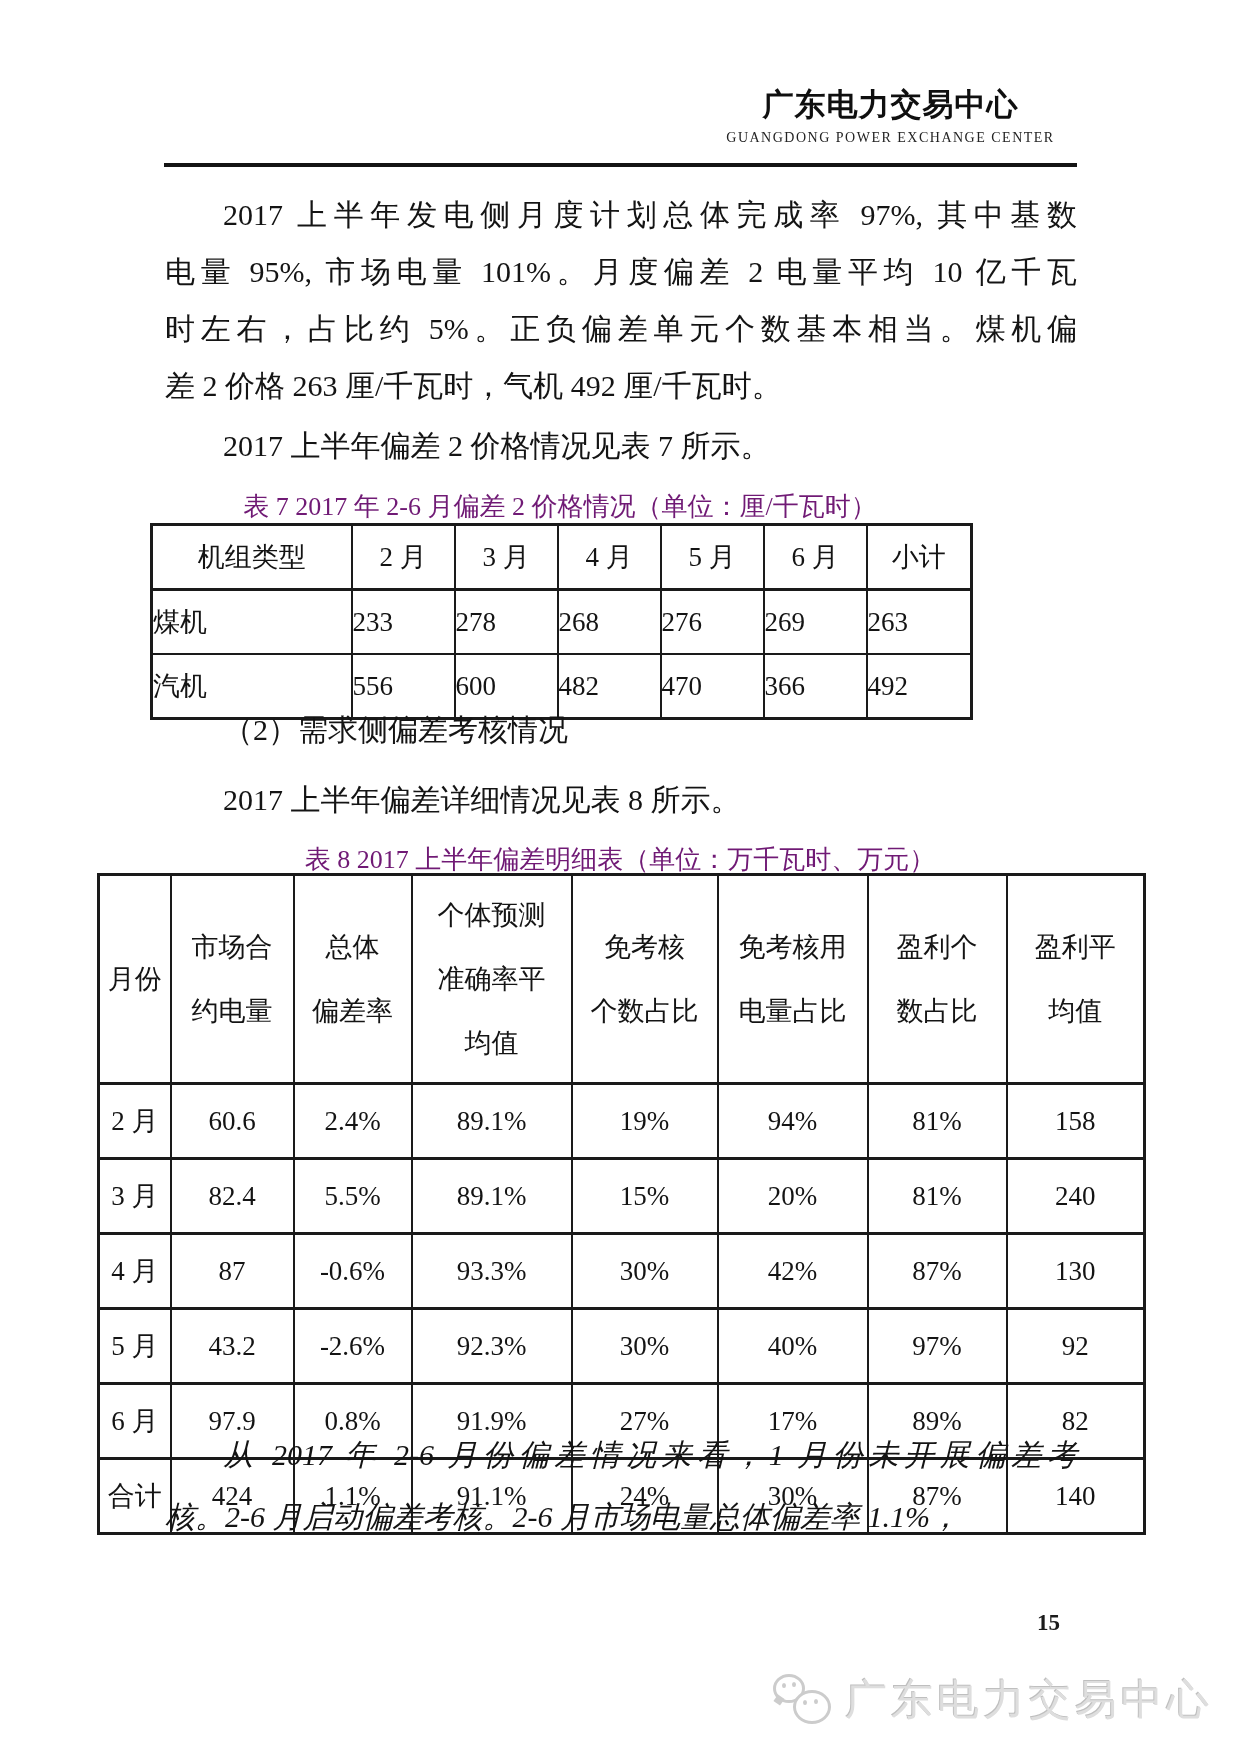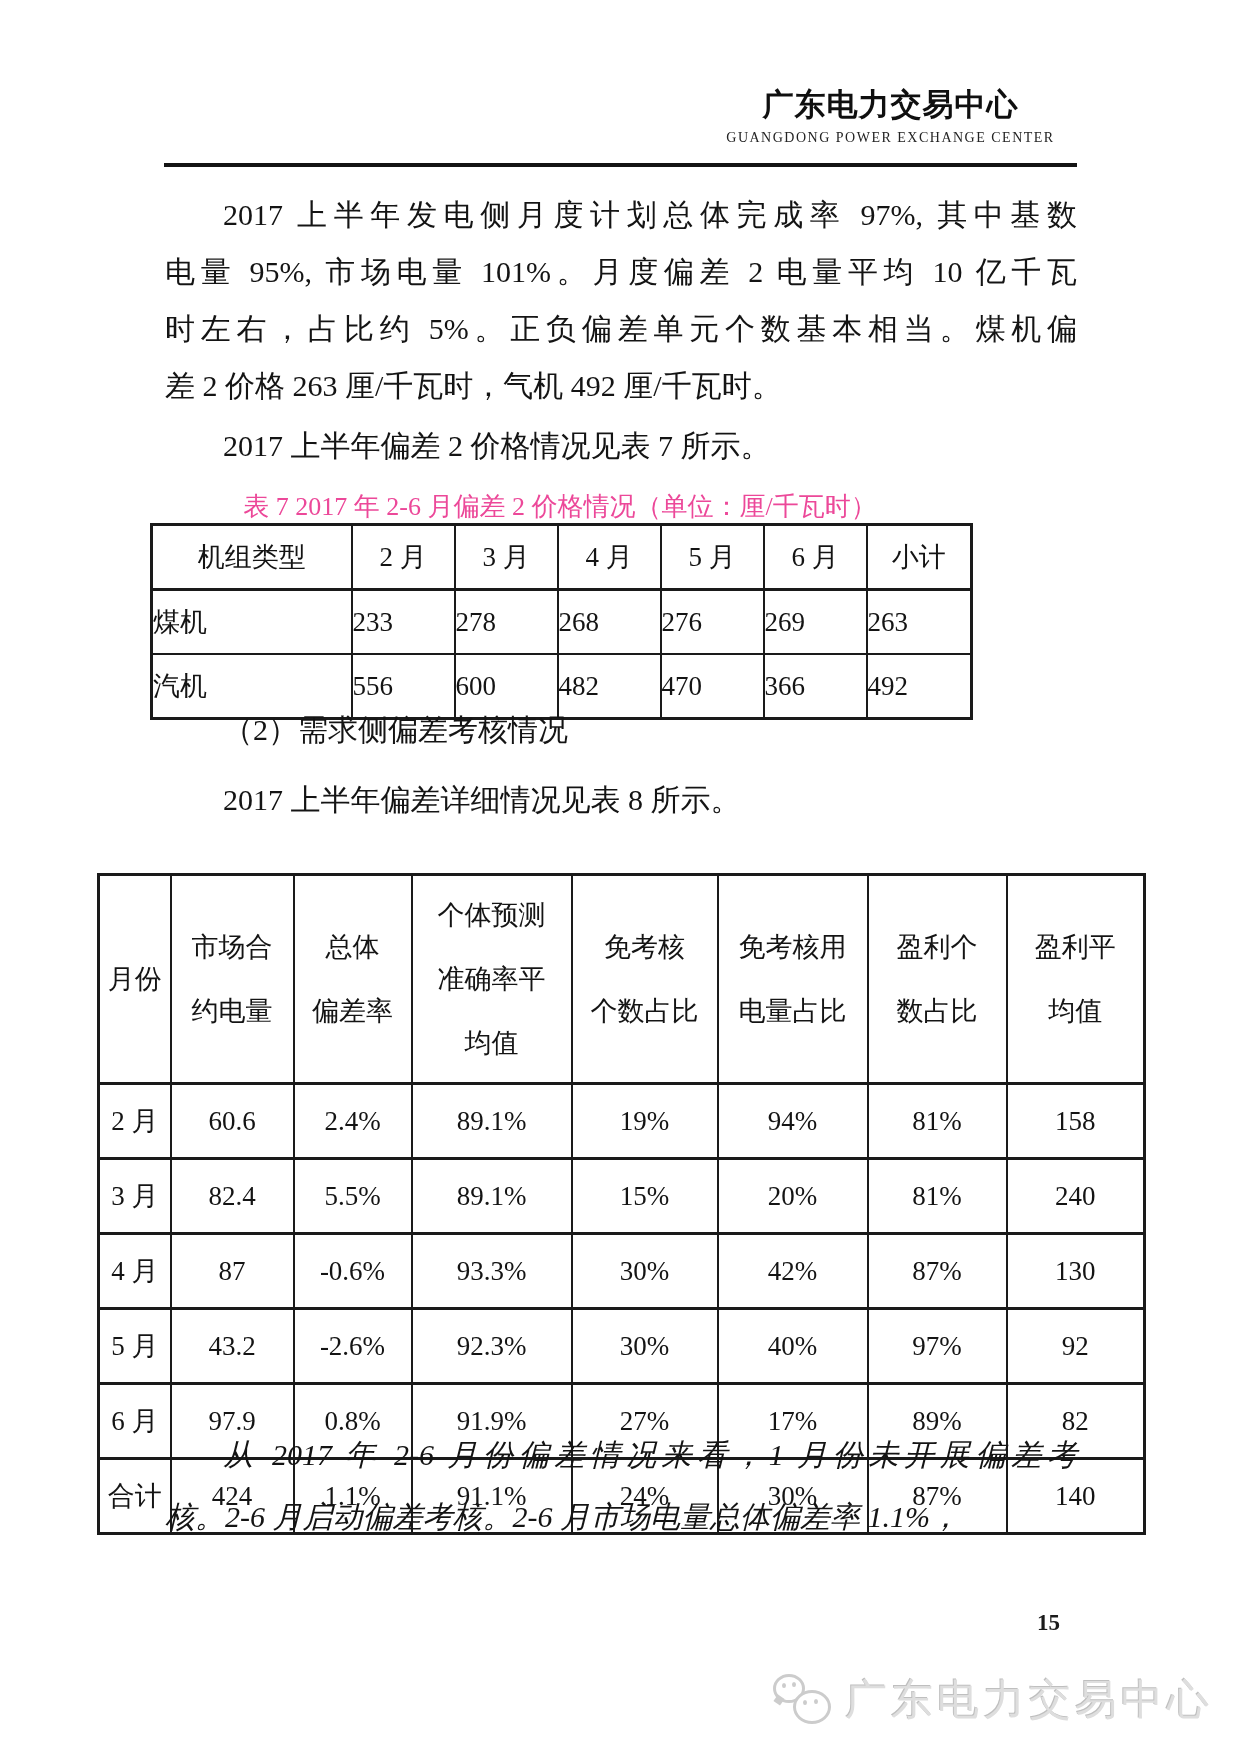--- a/index.html
+++ b/index.html
@@ -24,21 +24,21 @@
   .jl{text-align:justify;text-align-last:justify;}
   .indent{padding-left:58px;}
   .single{line-height:44px;white-space:nowrap;}
   .p2{top:424px;}
   .sec2{top:708px;}
   .p3{top:778px;}
   .p4{top:1424px;font-style:italic;}
   .pline2{line-height:62px;}
 
   
-  .caption{font-size:26px;text-align:center;color:#ec4899;white-space:nowrap;}
+  .caption{font-size:26px;text-align:center;color:#701a75;white-space:nowrap;}
   .cap7{left:150px;top:489px;width:820px;}
   .cap8{left:95px;top:842px;width:1050px;}
 
   
   table{border-collapse:collapse;table-layout:fixed;color:#141414;}
   .t7{left:150px;top:523px;width:820px;border:3px solid #1a1a1a;}
   .t7 th,.t7 td{border:2px solid #1a1a1a;vertical-align:middle;
       font-size:27px;font-weight:normal;height:62px;padding:0;}
   .t7 tr.hdr th{border-bottom:3px solid #1a1a1a;}
 
@@ -131,20 +131,21 @@
     </table>
 
   <div class="abs para sec2">
     <div class="single indent">（2）需求侧偏差考核情况</div>
   </div>
 
   <div class="abs para p3">
     <div class="single indent">2017 上半年偏差详细情况见表 8 所示。</div>
   </div>
 
+  <div class="abs caption cap8">表 8 2017 上半年偏差明细表（单位：万千瓦时、万元）</div>
 
   <table class="abs t8">
     <colgroup>
       <col style="width:72px">
         <col style="width:123px">
         <col style="width:118px">
         <col style="width:160px">
       <col style="width:146px">
         <col style="width:150px">
         <col style="width:139px">

